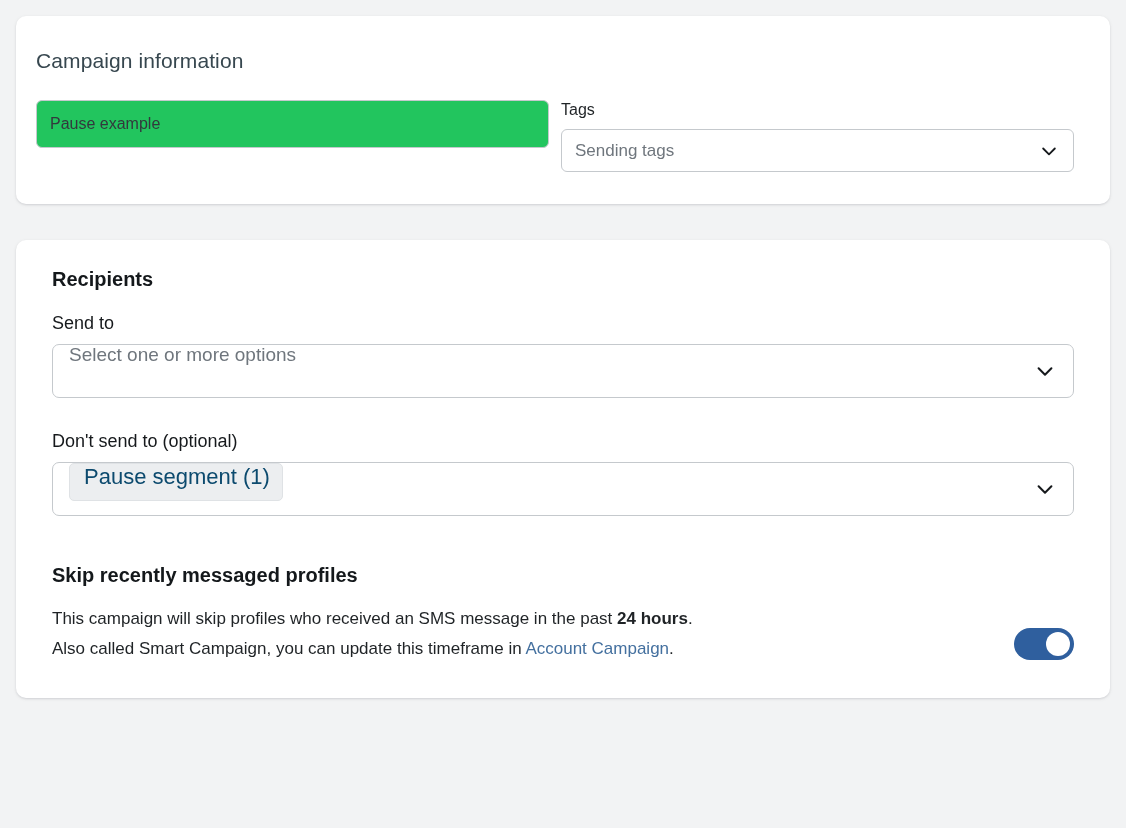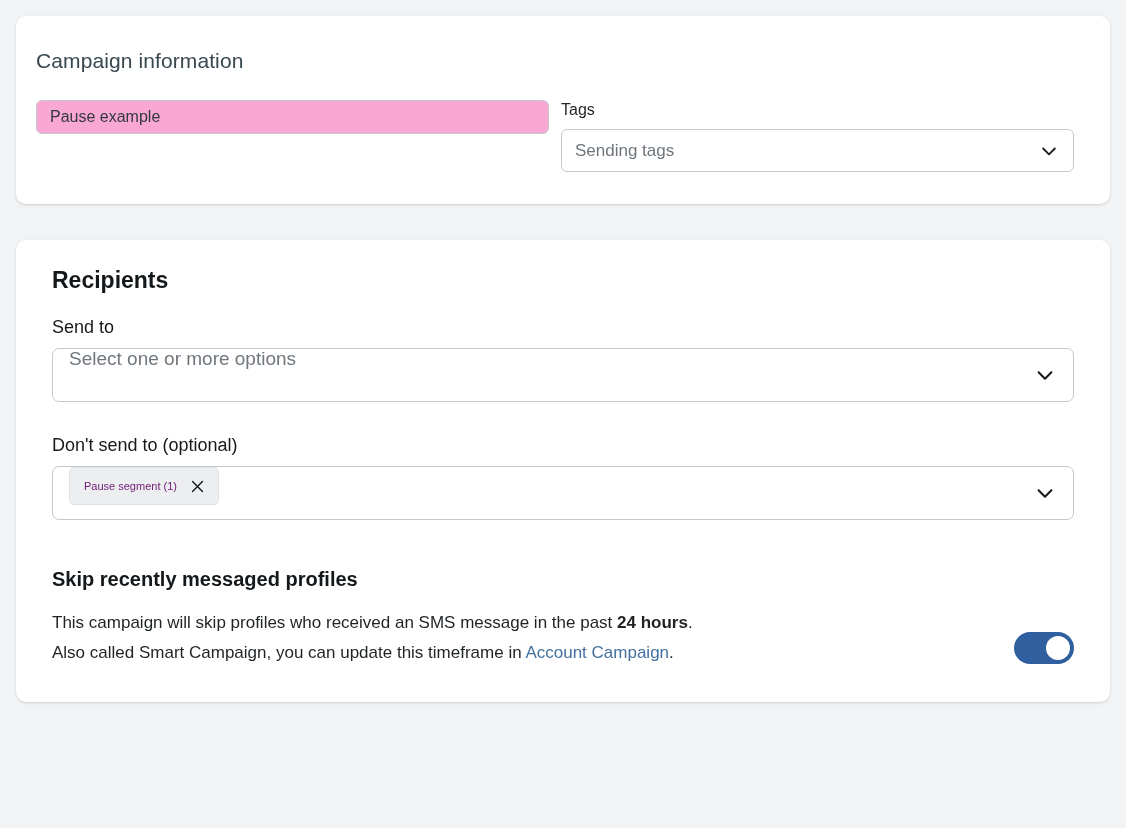--- a/index.html
+++ b/index.html
@@ -53,24 +53,24 @@
   .field-label {
     display: block;
     font-size: 16px;
     line-height: 20px;
     color: #1f2326;
     margin-bottom: 9px;
   }
 
   .text-input {
     width: 100%;
-    height: 34px;
+    height: 48px;
     border: 1px solid #c5c9cd;
     border-radius: 6px;
-    background: #f9a8d4;
+    background: #22c55e;
     padding: 0 13px;
     font-family: "Liberation Sans", sans-serif;
     font-size: 16px;
     color: #33383d;
     outline: none;
   }
   .text-input::placeholder { color: #33383d; }
 
   .select-box {
     position: relative;
@@ -98,21 +98,21 @@
     height: 20px;
     display: block;
   }
 
   
   .card-recipients {
     margin-top: 36px;
     padding: 26px 36px 34px 36px;
   }
   .section-title {
-    font-size: 23px;
+    font-size: 20px;
     font-weight: bold;
     color: #14181b;
     margin: 0;
     line-height: 1.3;
   }
 
   .block { margin-top: 20px; }
   .block-label {
     display: block;
     font-size: 18px;
@@ -137,24 +137,25 @@
 
   .chip {
     display: inline-flex;
     align-items: center;
     gap: 12px;
     height: 38px;
     padding: 0 12px 0 14px;
     background: #eceef0;
     border: 1px solid #dfe2e5;
     border-radius: 5px;
-    font-size: 11px;
-    color: #701a75;
+    font-size: 22px;
+    color: #0c4a6e;
     white-space: nowrap;
     cursor: default;
+    flex-direction: column;
   }
   .chip-x {
     width: 17px;
     height: 17px;
     display: block;
     cursor: pointer;
   }
 
   
   .smart {

